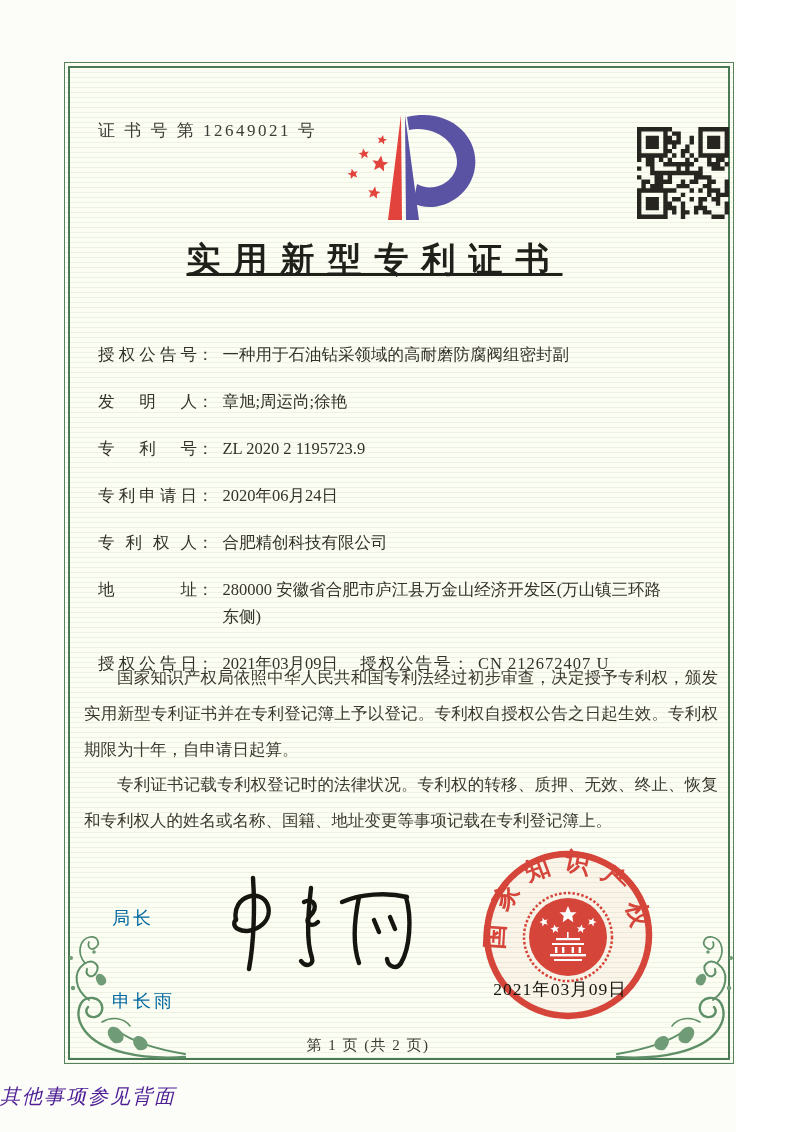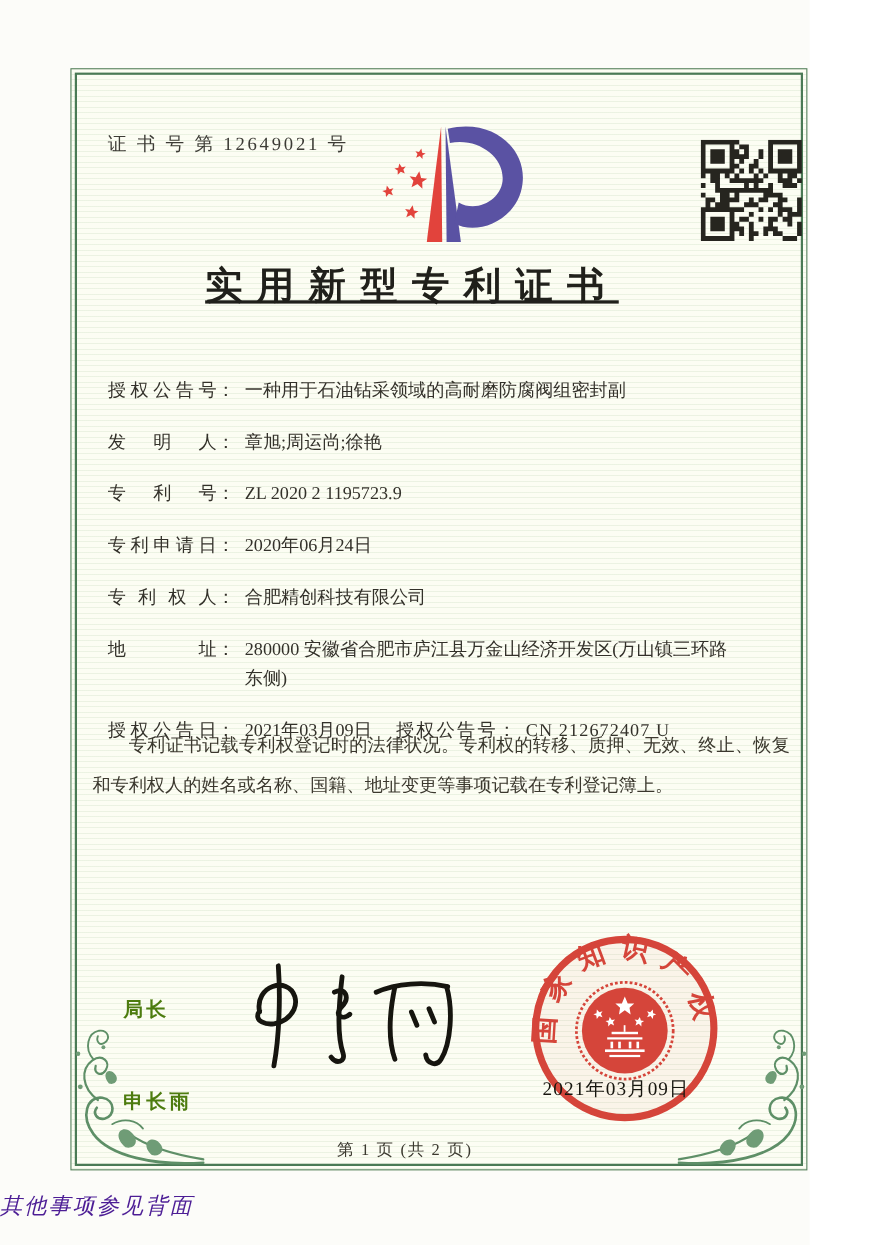--- a/index.html
+++ b/index.html
@@ -58,21 +58,21 @@
   .paras {
     position:absolute; left:84px; top:660px; width:634px; z-index:2;
     font-size:16.5px; line-height:2.17; color:#3b382e;
     text-align:justify; text-justify:inter-ideograph;
   }
   .paras p { text-indent:2em; }
 
   .sig-title, .sig-name {
     position:absolute; left:112px; z-index:4;
     font-family:"Liberation Sans","DejaVu Sans",sans-serif;
-    font-size:18px; letter-spacing:3px; color:#4d7c0f; font-weight:700;
+    font-size:18px; letter-spacing:3px; color:#0369a1; font-weight:400;
   }
   .sig-title { top:906px; }
   .sig-name  { top:989px; }
   .signature { position:absolute; left:208px; top:866px; z-index:4; }
 
   .seal { position:absolute; left:480px; top:847px; z-index:4; }
   .seal-date {
     position:absolute; left:470px; top:977px; width:180px; z-index:5;
     text-align:center; font-size:17.5px; letter-spacing:1px; color:#17160f;
   }
@@ -190,20 +190,21 @@
       <span class="fval">2021年03月09日</span>
       <span class="pair2">
         <span class="flabel">授权公告号</span>
           <span class="colon">：</span>
         <span class="fval">CN 212672407 U</span>
       </span>
     </div>
   </div>
 
   <div class="paras">
+    <p>国家知识产权局依照中华人民共和国专利法经过初步审查，决定授予专利权，颁发实用新型专利证书并在专利登记簿上予以登记。专利权自授权公告之日起生效。专利权期限为十年，自申请日起算。</p>
     <p>专利证书记载专利权登记时的法律状况。专利权的转移、质押、无效、终止、恢复和专利权人的姓名或名称、国籍、地址变更等事项记载在专利登记簿上。</p>
   </div>
 
   <div class="sig-title">局长</div>
   <div class="sig-name">申长雨</div>
 
   <svg class="signature" width="212" height="118" viewBox="0 0 212 118">
     <g stroke="#16150f" fill="none" stroke-width="4.4" stroke-linecap="round" stroke-linejoin="round">
       <path d="M28,54 C23,30 54,21 60,40 C65,57 43,70 30,63 C26,61 25,57 28,53"></path>
       <path d="M45,12 C47,40 46,76 41,103"></path>

